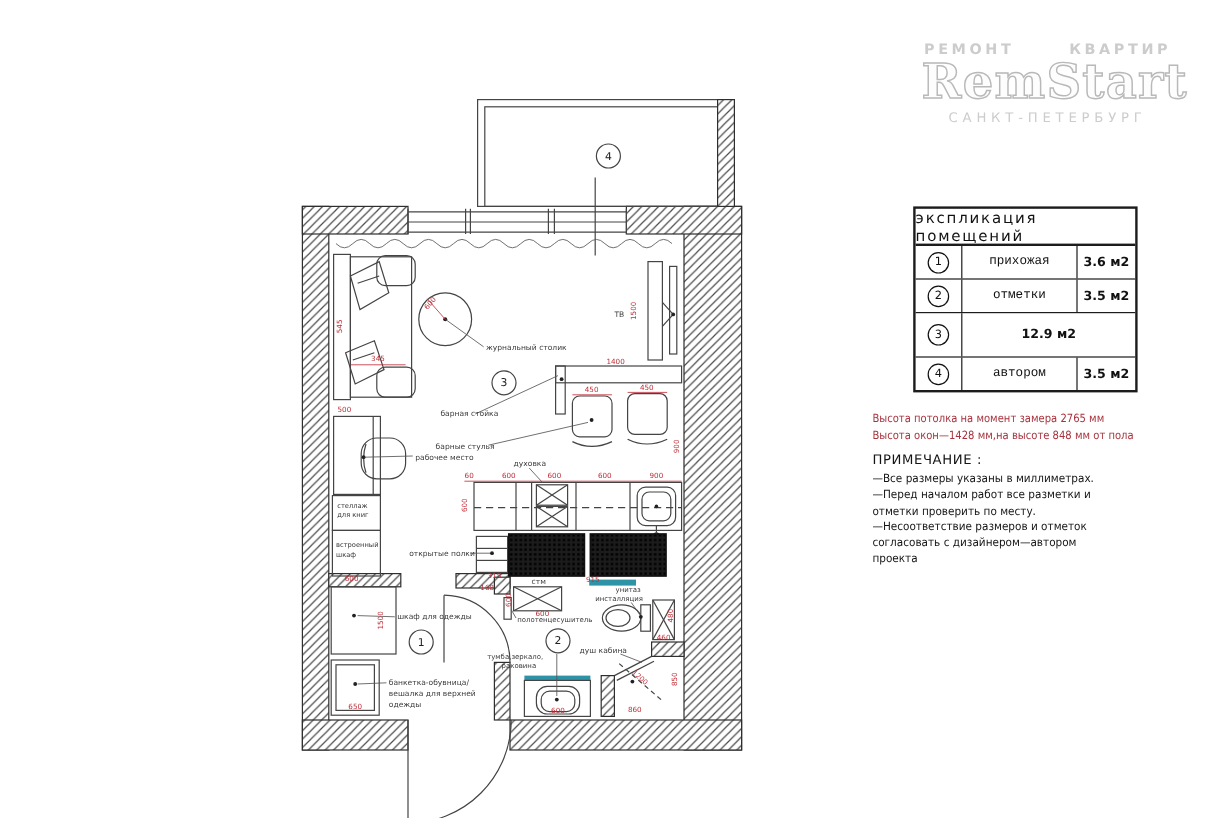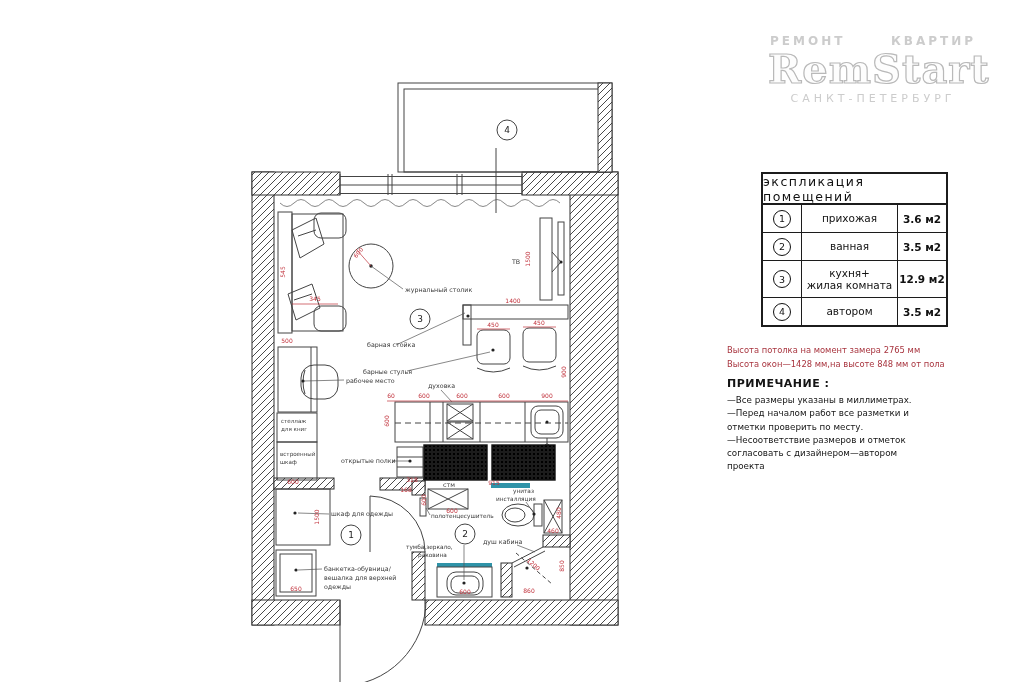--- a/index.html
+++ b/index.html
@@ -16,32 +16,32 @@
   .logo-city{font-size:11px;font-weight:normal;letter-spacing:4px;color:#cccccc;margin-top:2px;}
 
   
   .legend{left:735px;top:172px;width:183px;border:2px solid #1c1c1c;margin-left:26px;}
   .legend-title{border-bottom:2px solid #1c1c1c;height:29px;display:flex;align-items:center;
                 justify-content:center;font-size:12.5px;letter-spacing:1.5px;color:#111;}
   .leg-row{display:flex;border-bottom:1.6px solid #1c1c1c;align-items:stretch;}
   .leg-row:last-child{border-bottom:none;}
   .leg-num{width:38px;border-right:1.6px solid #1c1c1c;display:flex;align-items:center;justify-content:center;}
   .leg-name{width:95px;border-right:1.6px solid #1c1c1c;display:flex;flex-direction:column;
-            align-items:center;justify-content:center;font-size:10.5px;color:#111;line-height:1.15;}
+            align-items:center;justify-content:center;font-size:10.5px;color:#111;line-height:1.15;font-family:Liberation Mono, monospace;}
   .leg-area{flex:1;display:flex;align-items:center;justify-content:center;font-size:10.5px;color:#111;font-weight:bold;}
   .leg-row{height:27px;}
   .leg-row.tall{height:36px;}
   .numcircle{width:16px;height:16px;border:1.2px solid #111;border-radius:50%;font-size:9.5px;
              display:flex;align-items:center;justify-content:center;color:#111;}
 
   
   .red-notes{left:727px;top:343px;width:260px;color:#a8343e;font-size:9.5px;line-height:1.45;
              transform:scaleX(.88);transform-origin:left top;white-space:nowrap;}
   .notes{left:727px;top:377px;width:205px;color:#141414;}
-  .notes-title{font-size:11px;letter-spacing:.5px;margin-bottom:3px;font-weight:bold;}
+  .notes-title{font-size:11px;letter-spacing:.5px;margin-bottom:3px;}
   .note-item{font-size:9.5px;line-height:1.4;transform:scaleX(.92);transform-origin:left top;width:205px;}
 
   
   svg text{font-family:"DejaVu Sans",sans-serif;}
   .lbl{font-size:6.3px;fill:#3a3a3a;}
   .dim{font-size:6px;fill:#c0303a;text-anchor:middle;}
   .roomnum{font-size:9px;fill:#222;text-anchor:middle;}
   .furn{fill:none;stroke:#444;stroke-width:1;}
   .thin{fill:none;stroke:#555;stroke-width:.7;}
   .wall{stroke:#2e2e2e;stroke-width:1;}
@@ -70,32 +70,28 @@
       <span>прихожая</span>
     </div>
     <div class="leg-area">3.6 м2</div>
   </div>
 
   <div class="leg-row">
     <div class="leg-num">
       <span class="numcircle">2</span>
     </div>
     <div class="leg-name">
-      <span>ванная</span>
+      <span>отметки</span>
     </div>
     <div class="leg-area">3.5 м2</div>
   </div>
 
   <div class="leg-row tall">
     <div class="leg-num">
       <span class="numcircle">3</span>
-    </div>
-    <div class="leg-name">
-      <span>кухня+</span>
-      <span>жилая комната</span>
     </div>
     <div class="leg-area">12.9 м2</div>
   </div>
 
   <div class="leg-row">
     <div class="leg-num">
       <span class="numcircle">4</span>
     </div>
     <div class="leg-name">
       <span>автором</span>

